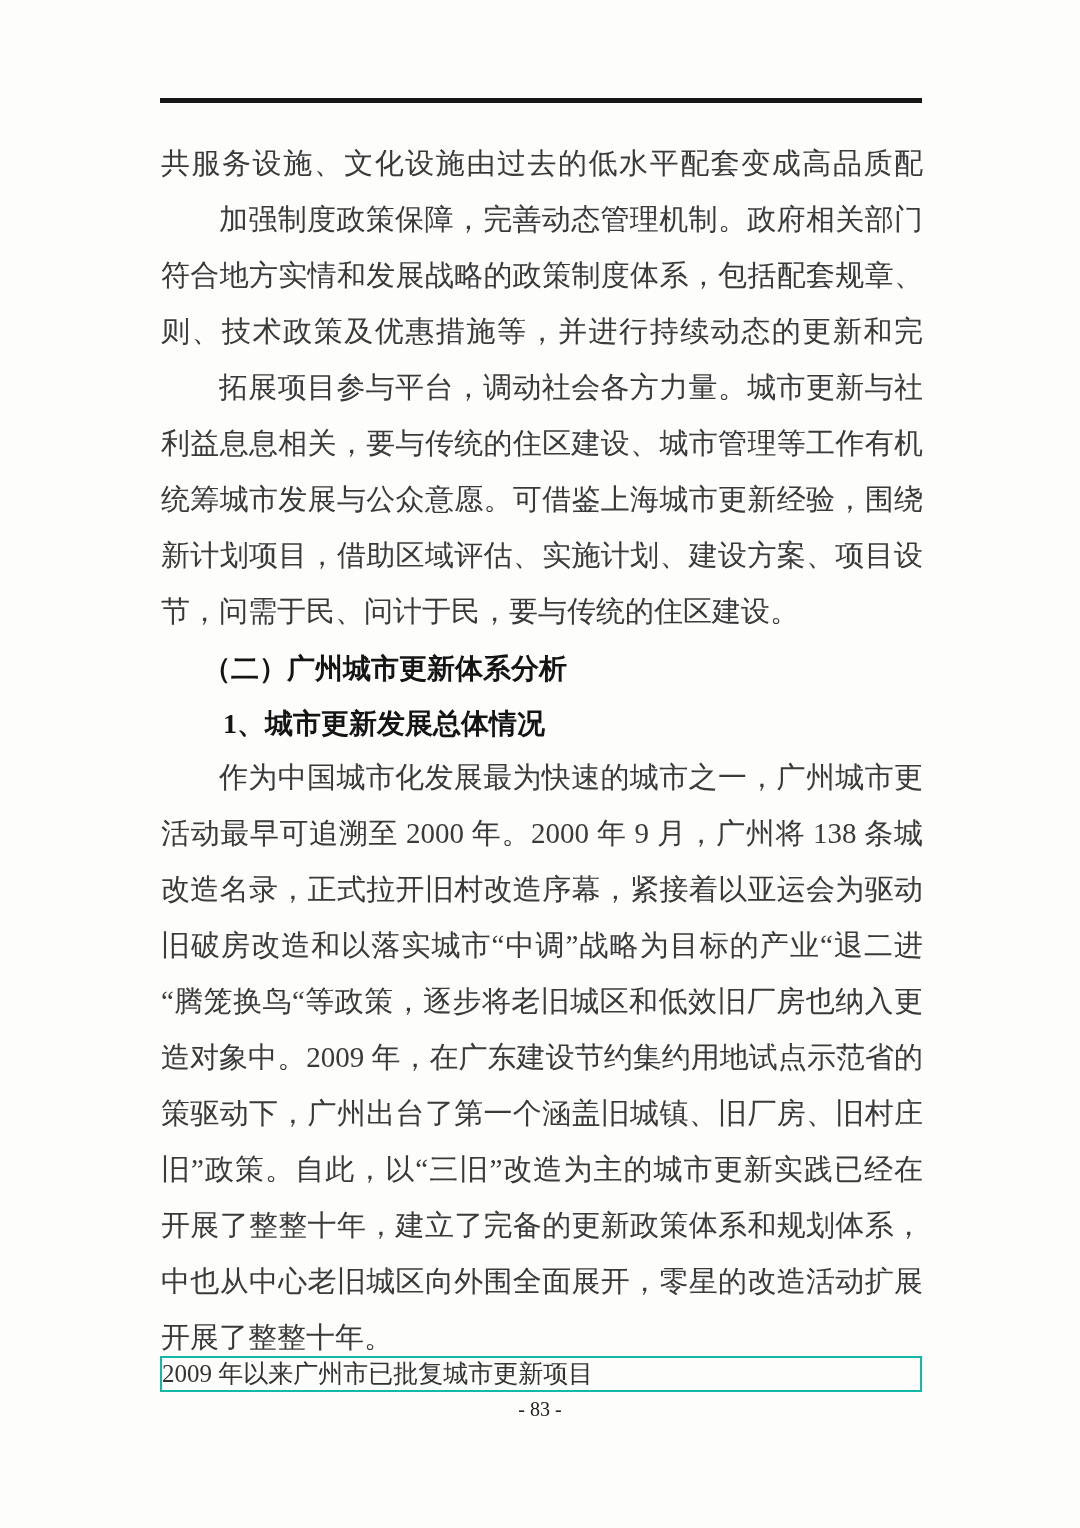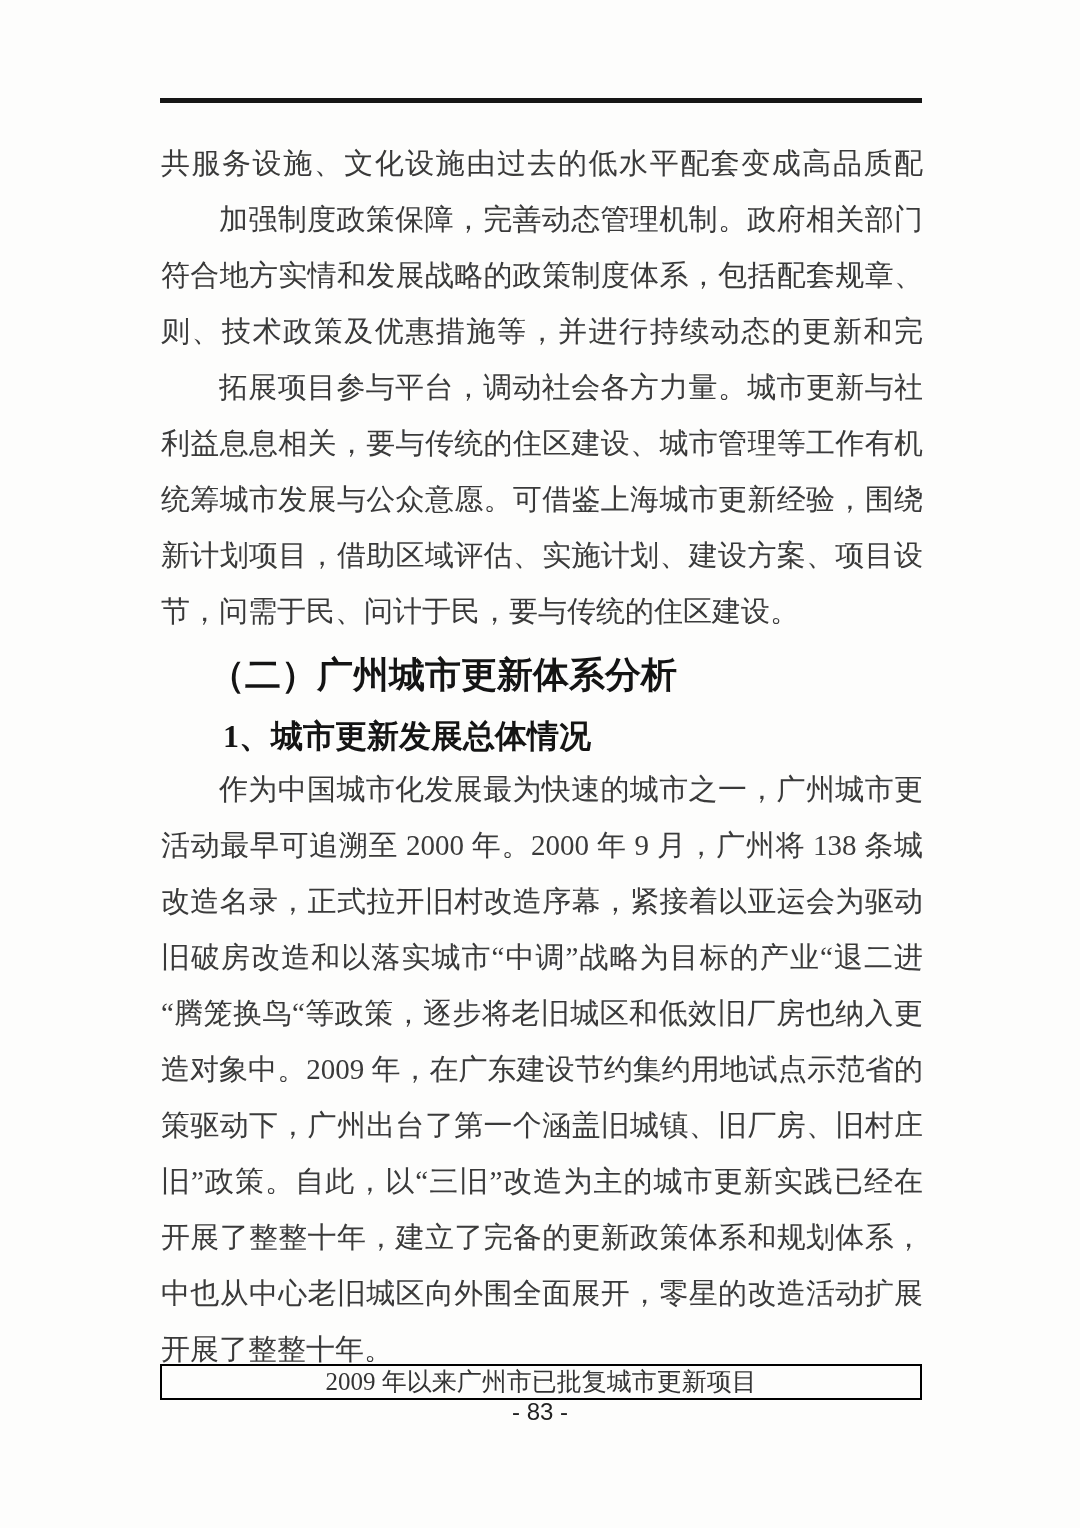--- a/index.html
+++ b/index.html
@@ -39,60 +39,59 @@
     text-align-last: justify;
     overflow: hidden;
   }
   .ln.start {
     text-indent: 58px;
   }
   .ln.end {
     text-align-last: left;
   }
   .heading-1 {
-    margin: 10px;
+    margin: 4px;
     height: 52px;
     line-height: 52px;
     padding-left: 38px;
-    font-size: 36px;
+    font-size: 28px;
     font-weight: bold;
     color: #141414;
   }
   .heading-2 {
     margin: 0;
     height: 50px;
     line-height: 50px;
     padding-left: 62px;
-    font-size: 32px;
+    font-size: 28px;
     font-weight: bold;
     color: #141414;
   }
   .caption-box {
     position: absolute;
     left: 160px;
     top: 1356px;
     width: 758px;
     height: 32px;
-    border: 2px solid #000000;
+    border: 2px solid #14b8a6;
     background: #fdfdfc;
-    text-align: center;
+    text-align: left;
     line-height: 32px;
     font-size: 25px;
     color: #333333;
-    margin-top: 8px;
   }
   .page-num {
     position: absolute;
     left: 0;
     top: 1398px;
     width: 100%;
     text-align: center;
-    font-size: 24px;
+    font-size: 20px;
     color: #222222;
-    font-family: Liberation Sans, sans-serif;
+    font-family: Liberation Serif, serif;
   }
 </style>
 </head>
 <body>
 
 <div class="page">
 
   <div class="header-rule"></div>
 
   <main class="content">

